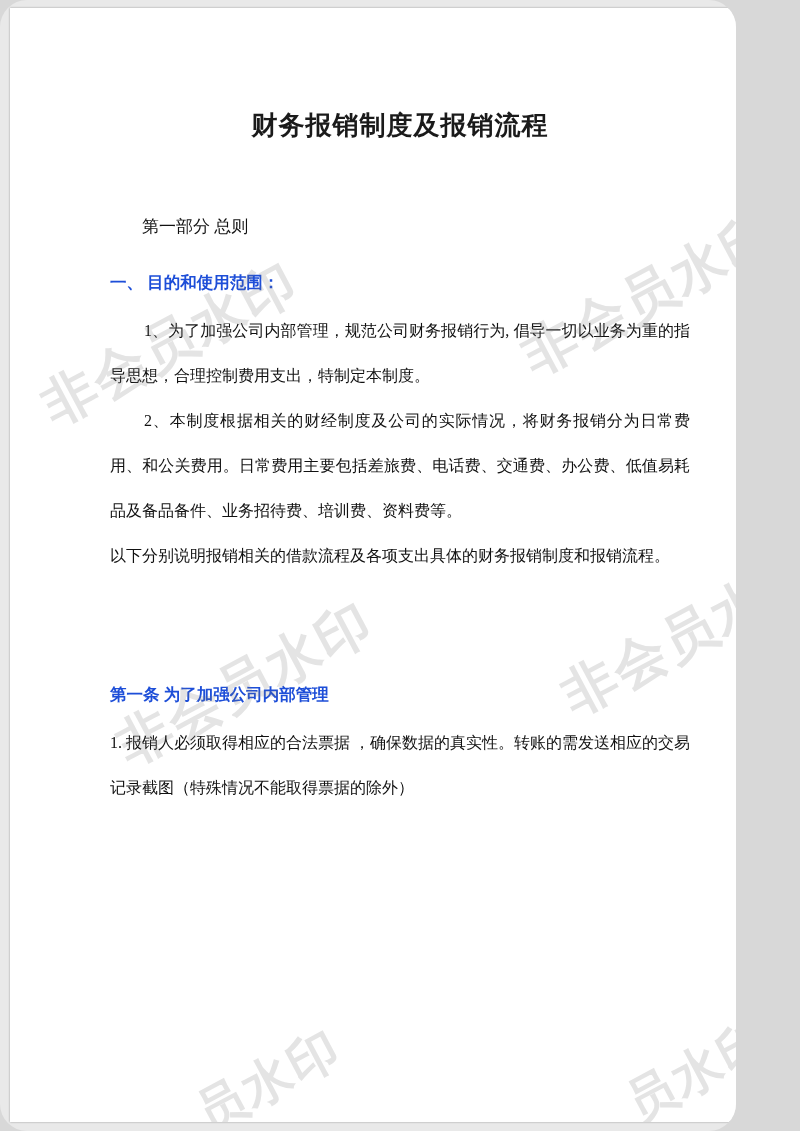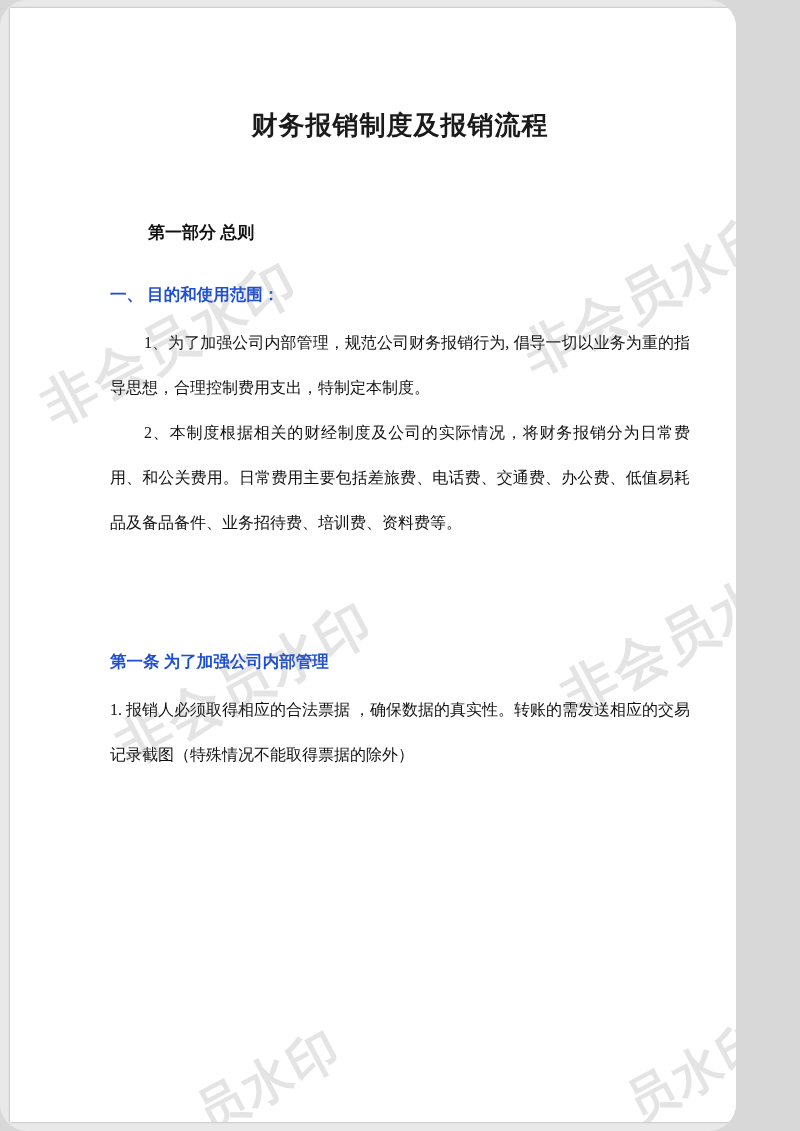--- a/index.html
+++ b/index.html
@@ -44,23 +44,23 @@
     padding: 100px 0 0 0;
     letter-spacing: 1px;
     font-family: "Liberation Serif", "DejaVu Serif", serif;
   }
   .body-area {
     padding: 0 100px 0 100px;
     box-sizing: border-box;
   }
   .part-heading {
     font-size: 17px;
-    font-weight: bold;
+    font-weight: normal;
     color: #111;
-    margin: 14px;
+    margin: 8px;
     padding: 0;
     text-indent: 24px;
   }
   .sec-heading {
     font-size: 16.5px;
     font-weight: bold;
     color: #1d4ed8;
     margin: 0;
     padding: 0;
   }
@@ -124,20 +124,21 @@
         <div class="spacer-md"></div>
 
         <p class="sec-heading">一、 目的和使用范围：</p>
 
         <div class="spacer-sm"></div>
 
         <p class="para indent2">1、为了加强公司内部管理，规范公司财务报销行为, 倡导一切以业务为重的指导思想，合理控制费用支出，特制定本制度。</p>
 
         <p class="para indent2">2、本制度根据相关的财经制度及公司的实际情况，将财务报销分为日常费用、和公关费用。日常费用主要包括差旅费、电话费、交通费、办公费、低值易耗品及备品备件、业务招待费、培训费、资料费等。</p>
 
+        <p class="para">以下分别说明报销相关的借款流程及各项支出具体的财务报销制度和报销流程。</p>
 
         <div class="spacer-gap"></div>
 
 
         <div class="spacer-md"></div>
 
         <p class="sec-heading">第一条       为了加强公司内部管理</p>
 
         <div class="spacer-sm"></div>
 

